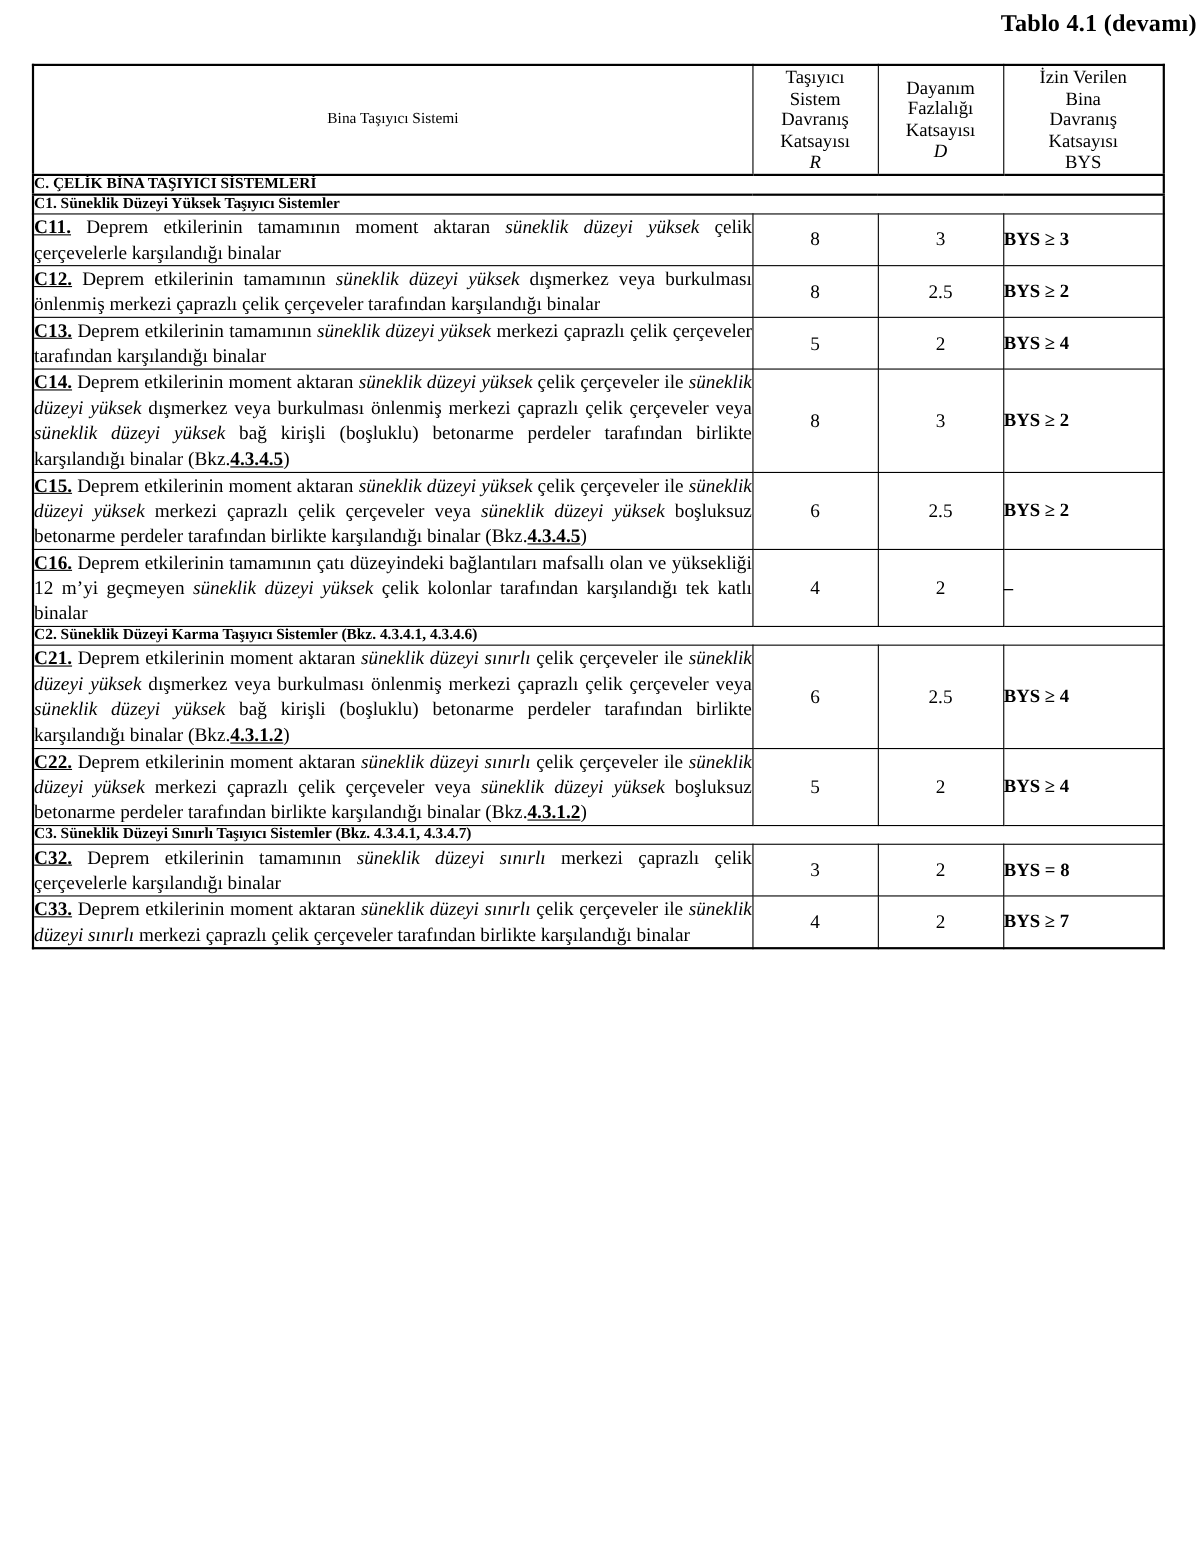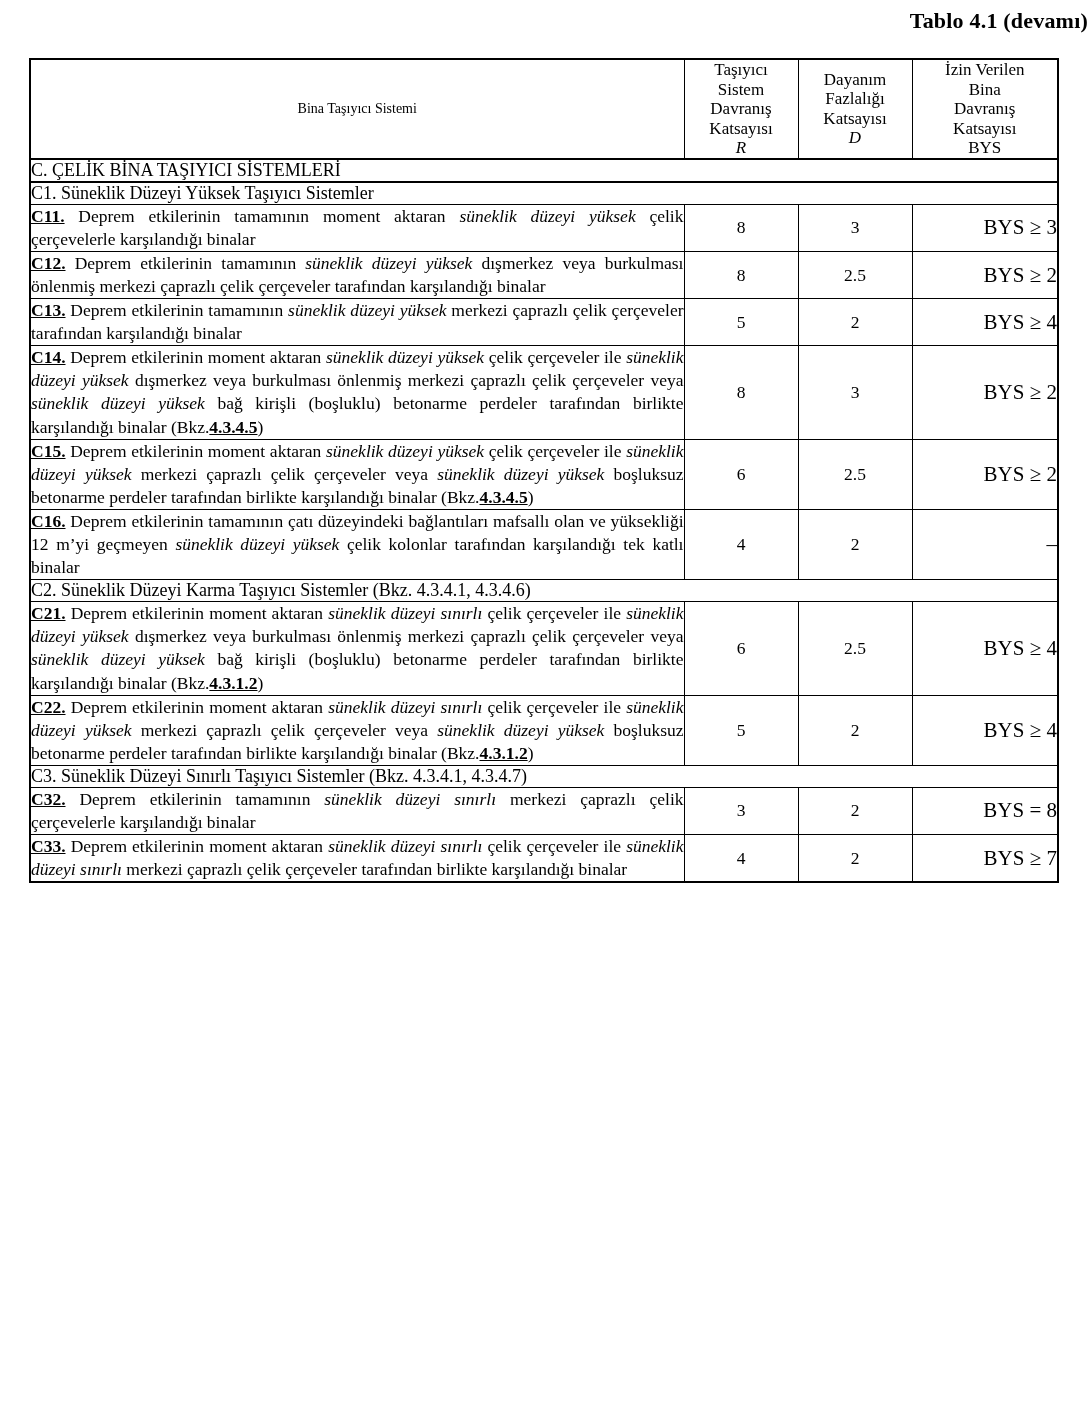--- a/index.html
+++ b/index.html
@@ -54,22 +54,22 @@
   }
   thead td.head-desc {
     font-size: 14px;
     vertical-align: middle;
     margin-top: 32px;
   }
   thead td .ital {
     font-style: italic;
   }
   .sect {
-    font-weight: normal;
-    font-size: 18px;
+    font-weight: bold;
+    font-size: 14px;
     padding: 5px 8px 5px 12px;
     text-align: left;
     border-top: 2px solid #000 !important;
     border-bottom: 2px solid #000 !important;
   }
   .sect.sub {
     border-top: 1px solid #000 !important;
     border-bottom: 1px solid #000 !important;
     margin-left: 48px;
   }
@@ -80,23 +80,24 @@
     padding: 6px 10px 6px 12px;
     hyphens: none;
   }
   td.desc b { font-weight: bold; text-decoration: underline; }
   td.desc i { }
   td.num {
     text-align: center;
     font-size: 17.5px;
   }
   td.bys {
-    text-align: right;
-    font-size: 21px;
+    text-align: left;
+    font-size: 17px;
     white-space: nowrap;
+    font-weight: bold;
   }
 </style>
 </head>
 <body>
 
 <div class="page">
 
   <div class="doc-title">Tablo 4.1 (devamı)</div>
 
   <table class="main">

